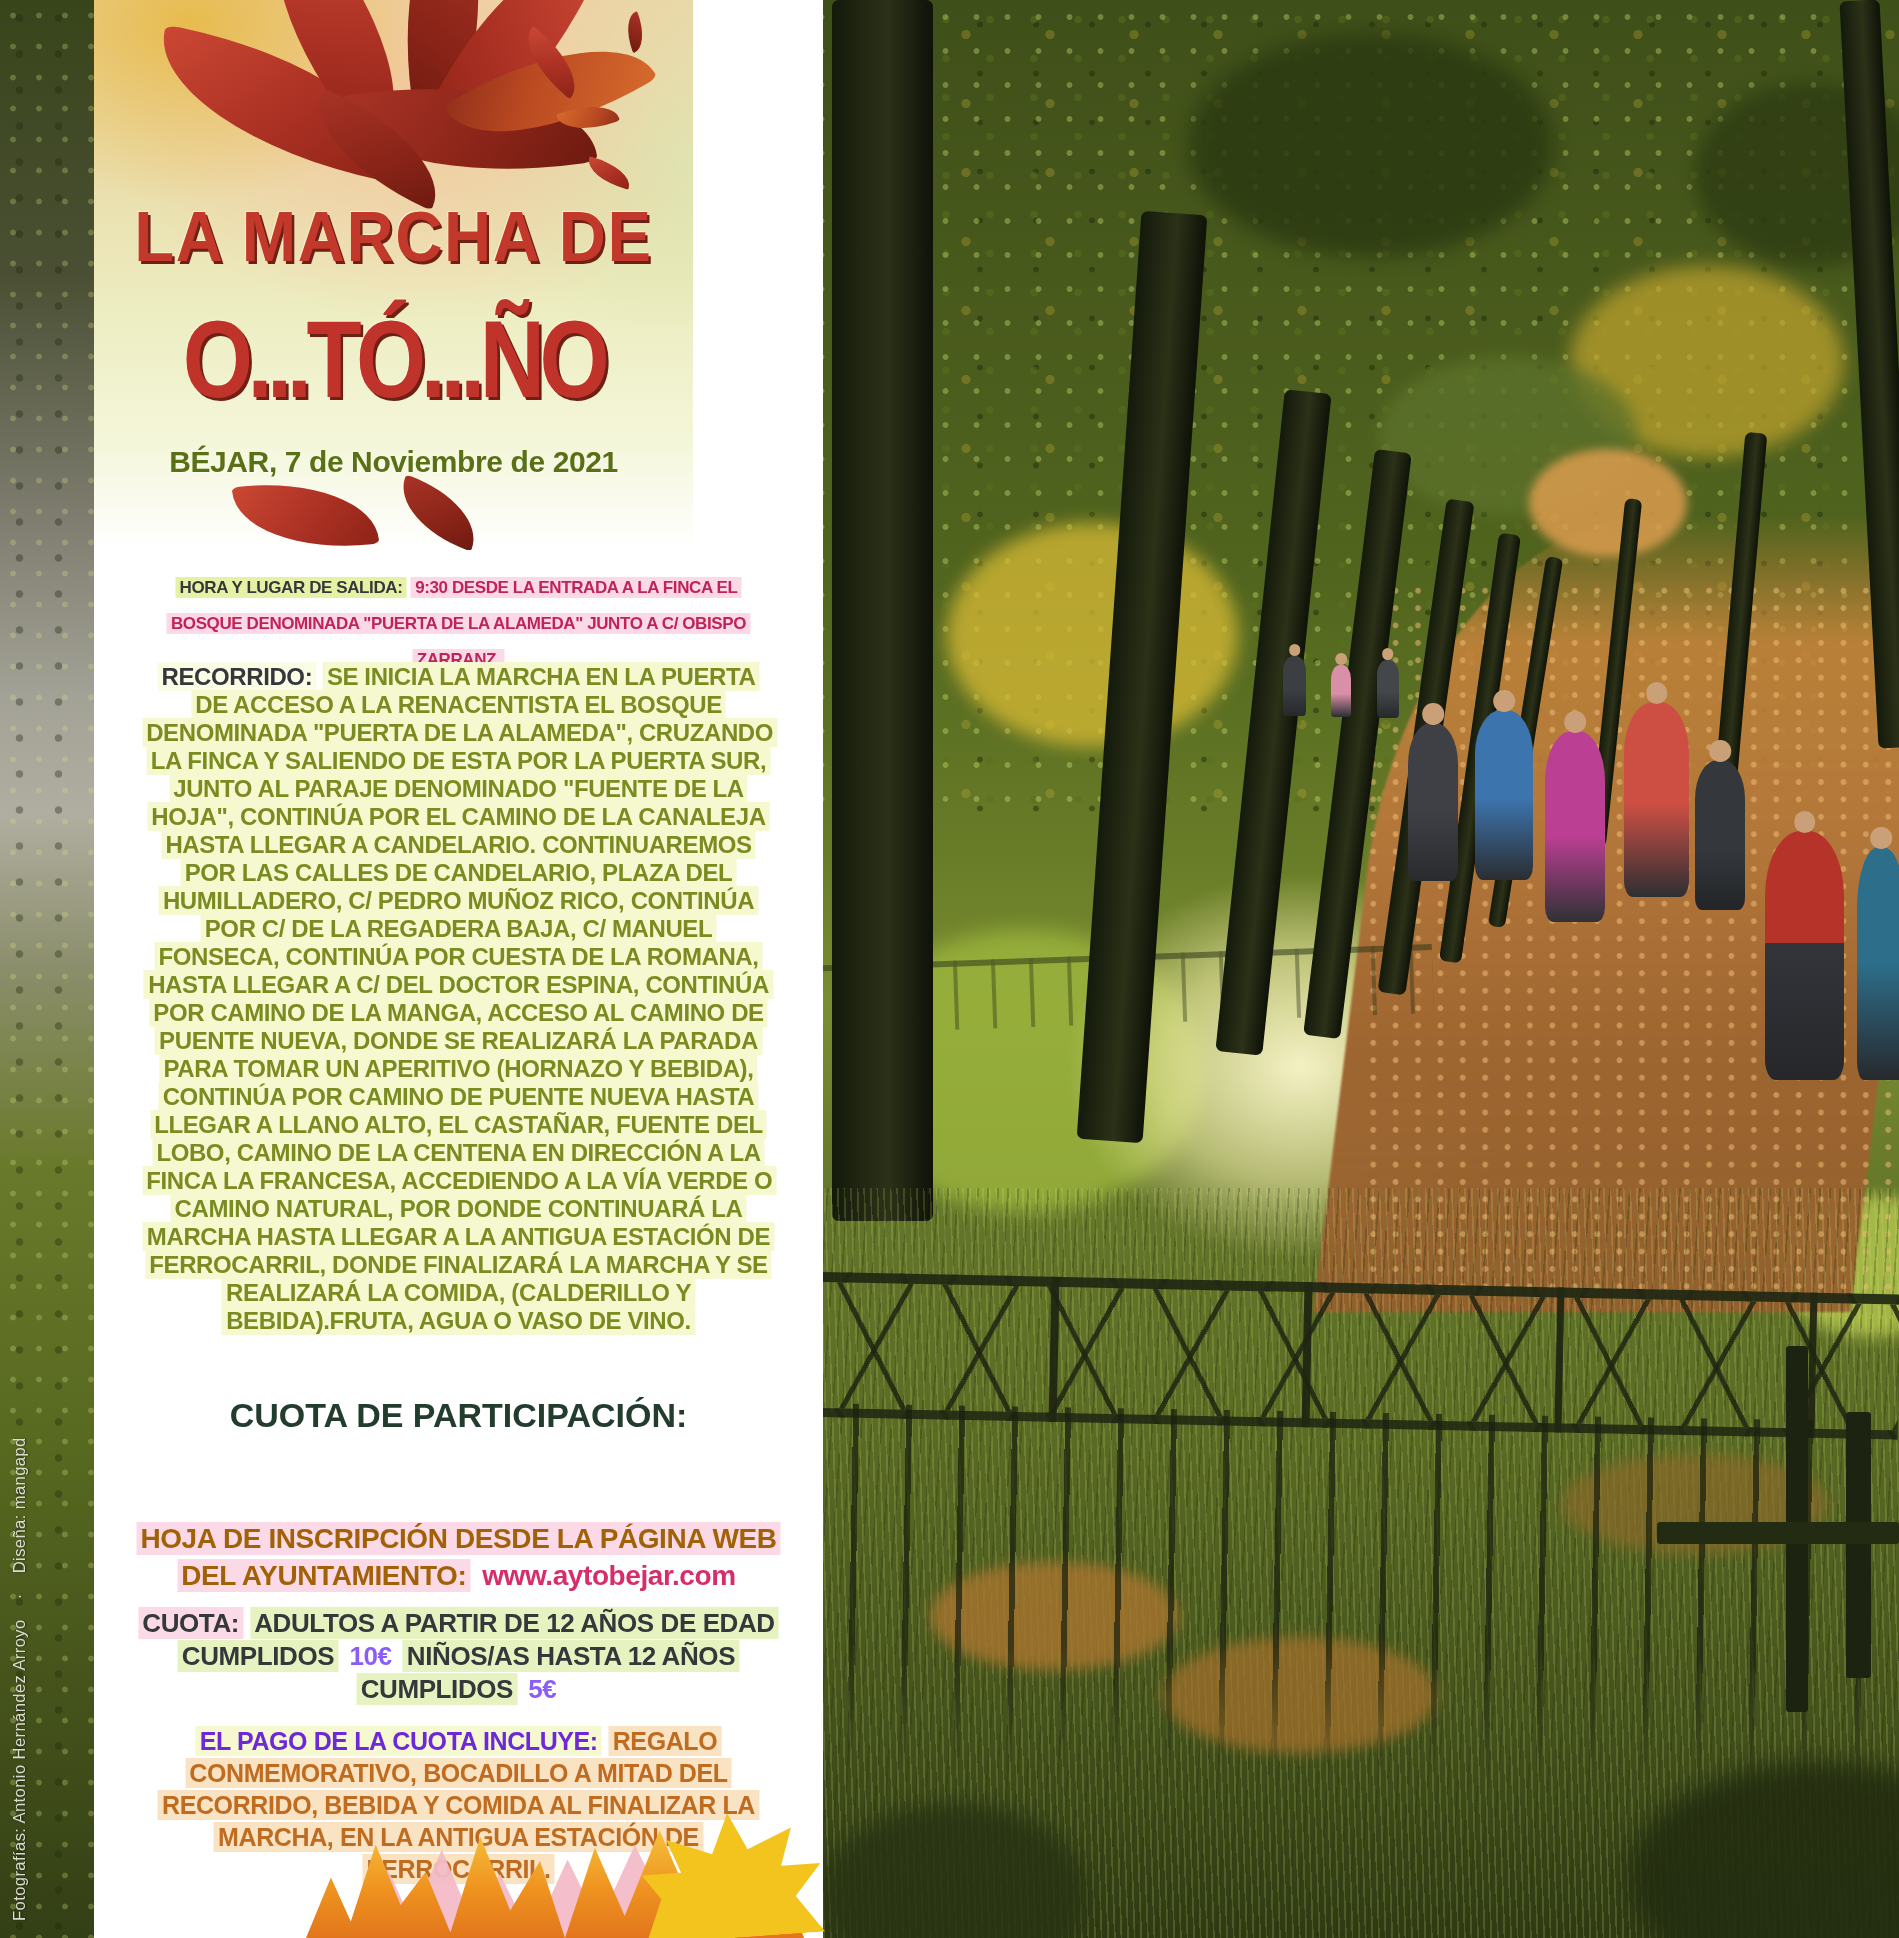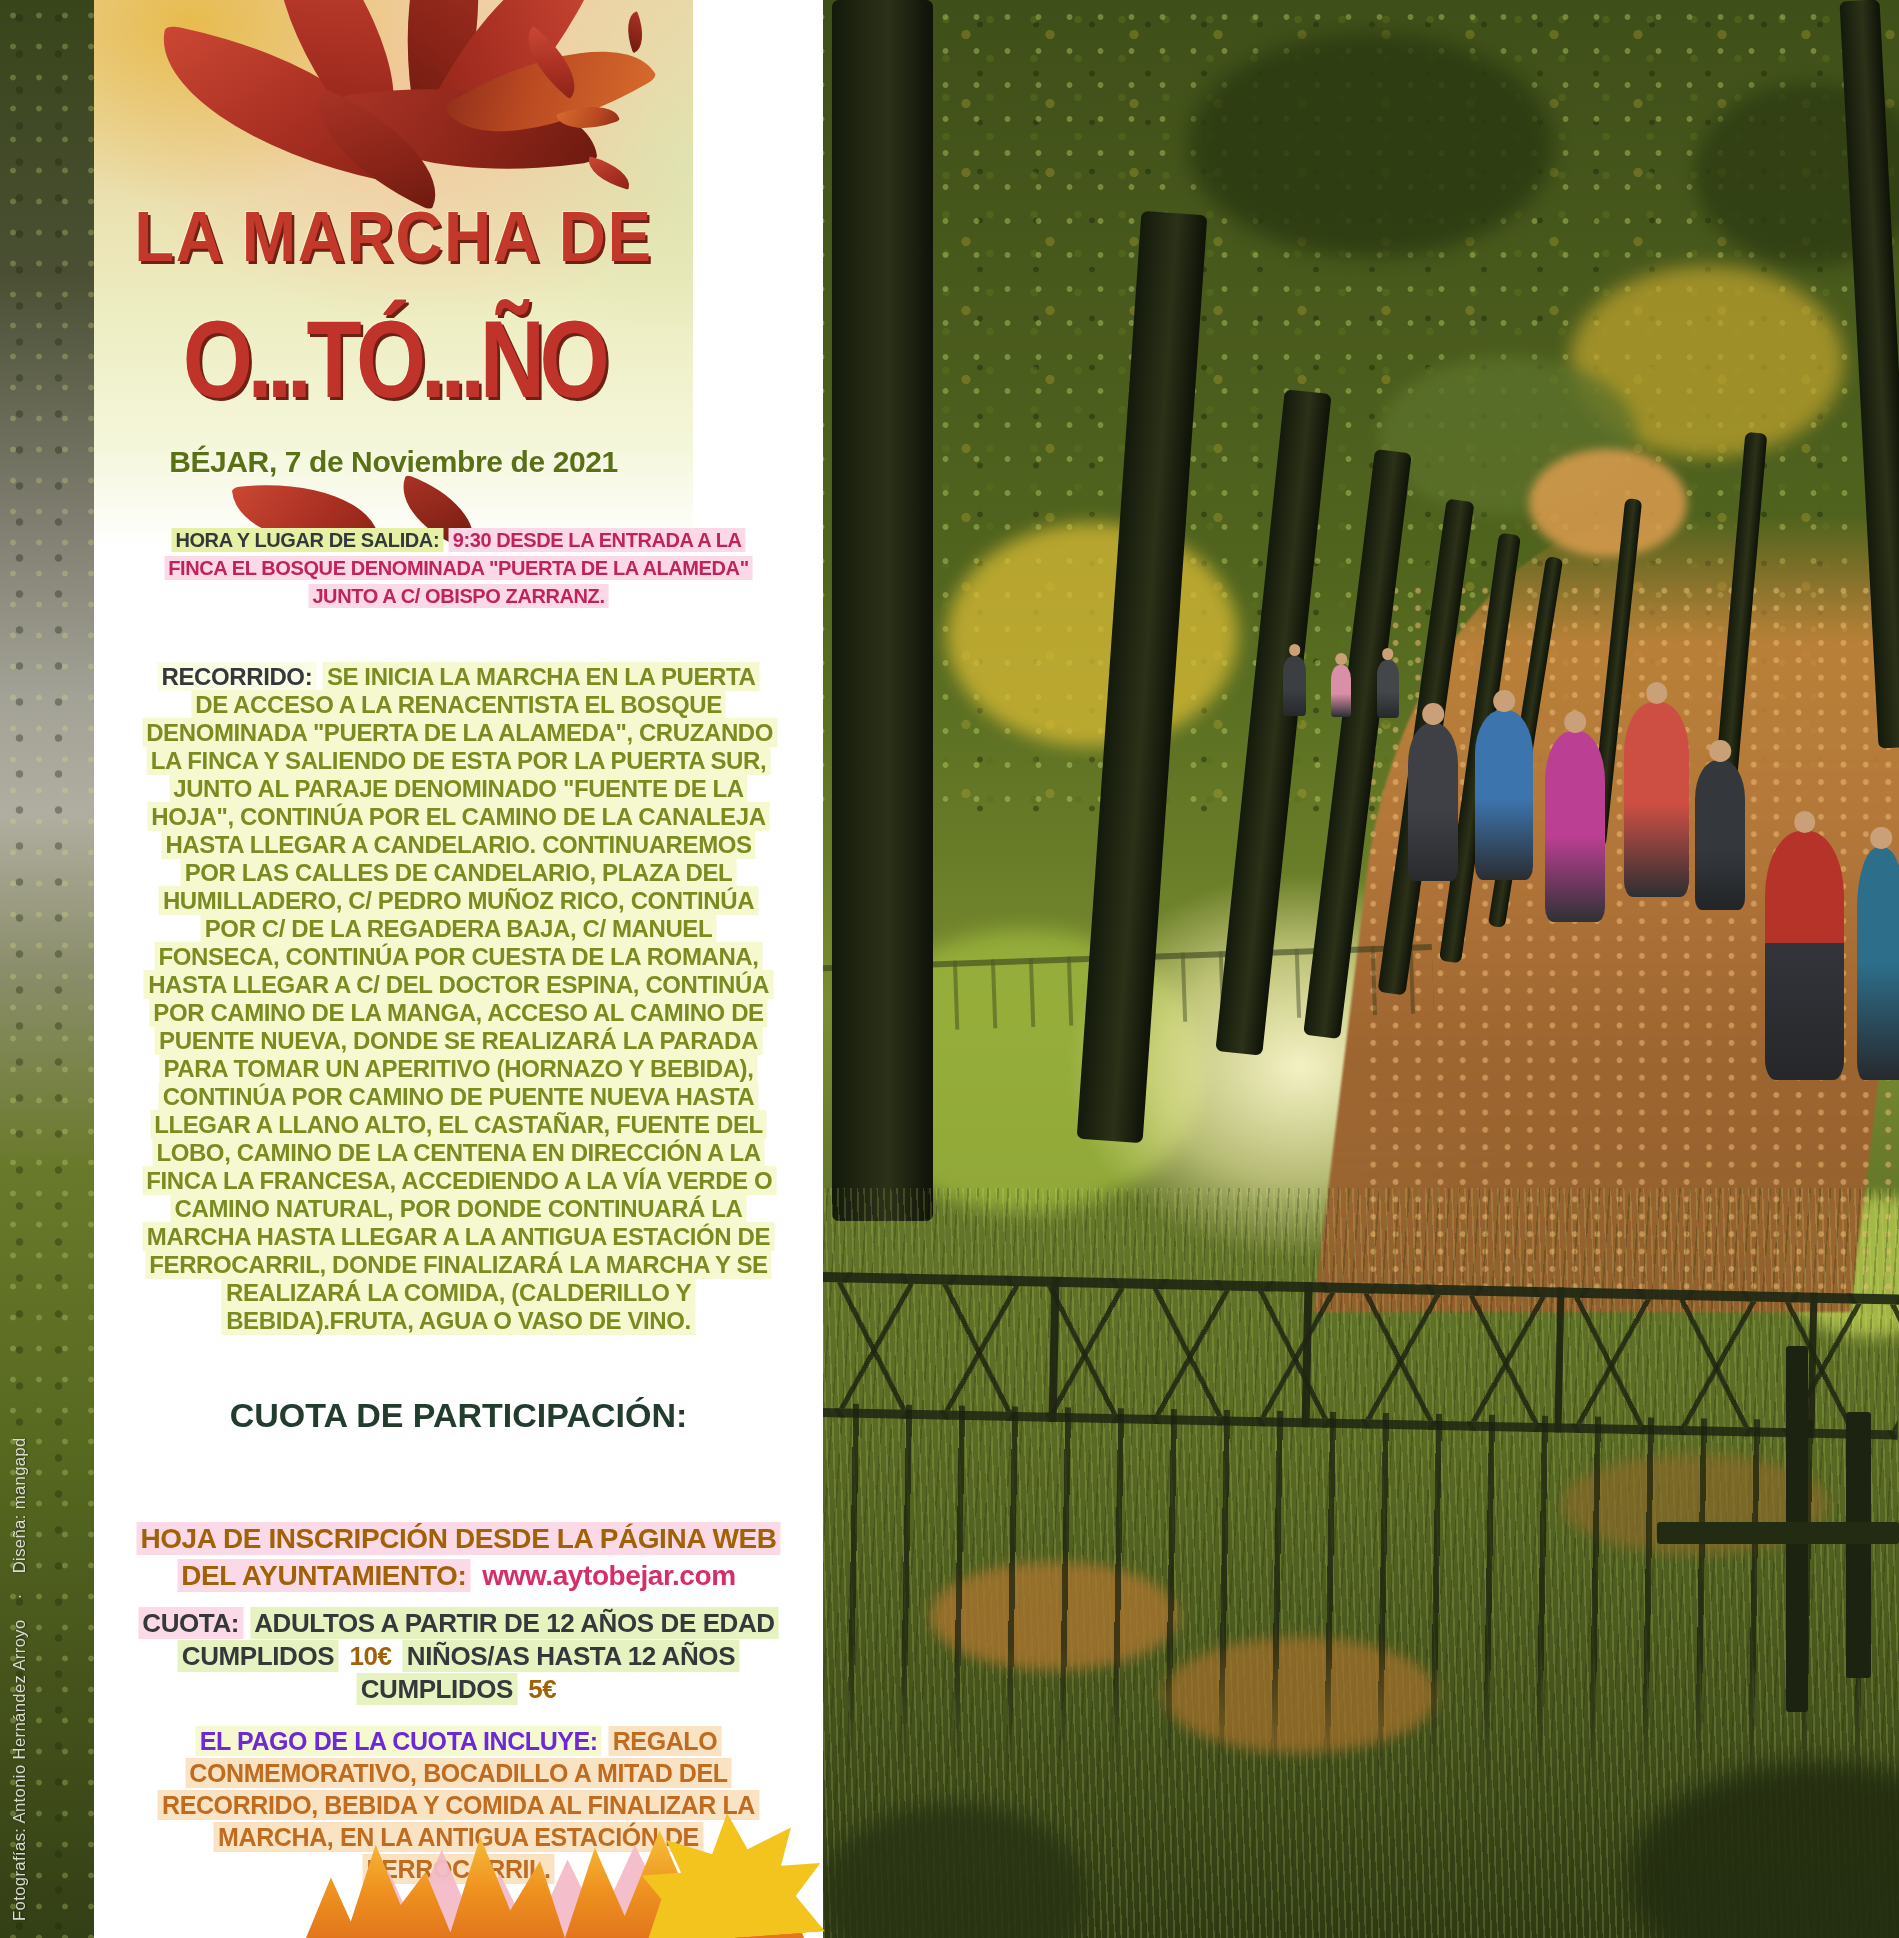--- a/index.html
+++ b/index.html
@@ -83,30 +83,30 @@
       text-shadow:2.5px 2.5px 0 #6e2014,-0.8px -0.8px 0 rgba(255,255,220,.65);transform:scaleX(.92);}
   .t2{position:absolute;left:0;width:100%;text-align:center;color:#c0332a;font-weight:bold;
       top:304px;font-size:110px;letter-spacing:-6.6px;line-height:1;transform:scaleX(.82);
       text-shadow:3.3px 3.3px 0 #6e2014,-0.8px -0.8px 0 rgba(255,255,220,.6);}
   .t3{position:absolute;left:0;width:100%;text-align:center;color:#5a7016;font-weight:bold;
       top:445px;font-size:30px;letter-spacing:-0.4px;text-shadow:0.8px 0.8px 0 rgba(255,255,255,.5);}
 
   .para{position:absolute;left:50%;transform:translateX(-50%);width:633px;text-align:center;
         font-weight:bold;letter-spacing:-0.4px;margin:0;}
   .para span{box-decoration-break:clone;-webkit-box-decoration-break:clone;padding:0.8px 4.2px;}
-  .p-salida{top:526px;font-size:20px;line-height:28px;}
+  .p-salida{top:570px;font-size:17px;line-height:36px;}
   .p-reco{top:663px;font-size:24px;line-height:28px;}
   .h-cuota{top:1396px;font-size:34px;line-height:38px;color:#223d2e;letter-spacing:0;}
   .p-insc{top:1447px;font-size:25px;line-height:32px;}
   .p-hoja{top:1520px;font-size:28px;line-height:37px;width:665px;}
   .p-fees{top:1607px;font-size:26px;line-height:33px;width:665px;}
   .p-pago{top:1725px;font-size:25px;line-height:32px;}
 
   .c-dark{color:#34383a}.c-mag{color:#c02359}.c-olv{color:#7b8b21}.c-mar{color:#8e1f45}
-  .c-dmar{color:#a16207}.c-url{color:#d62d6b}.c-grn{color:#a16207}.c-yg{color:#6d28d9}.c-org{color:#bf6b20}
+  .c-dmar{color:#a16207}.c-url{color:#d62d6b}.c-grn{color:#8b5cf6}.c-yg{color:#6d28d9}.c-org{color:#bf6b20}
   .hl-g{background:#e6f1a6}.hl-p{background:#fbd9e6}.hl-y{background:#f6f9cf}
   .hl-lg{background:#e6f3c0}.hl-pe{background:#f9e3c2}.hl-w{background:rgba(246,249,207,.55)}
 
   .bl{position:absolute;bottom:0;}
   .bl-pink{left:258px;width:449px;height:98px;background:#f3bcc8;opacity:.95;
     clip-path:polygon(2% 100%,8% 30%,13% 80%,20% 10%,26% 75%,33% 35%,40% 100%,48% 20%,55% 85%,63% 5%,70% 70%,78% 25%,85% 90%,92% 40%,100% 100%,0 100%);}
   .bl-main{left:212px;width:498px;height:110px;
     background:linear-gradient(180deg,#f5c33c 0%,#ef9320 55%,#e2761c 100%);
     clip-path:polygon(0 100%,5% 45%,9% 85%,14% 15%,19% 70%,24% 40%,29% 95%,35% 8%,41% 75%,47% 30%,52% 100%,58% 18%,64% 80%,71% 2%,77% 65%,83% 28%,90% 88%,96% 50%,100% 100%);}
   .bl-maple{left:548px;width:179px;height:125px;background:#f2c41d;transform:rotate(-4deg);

